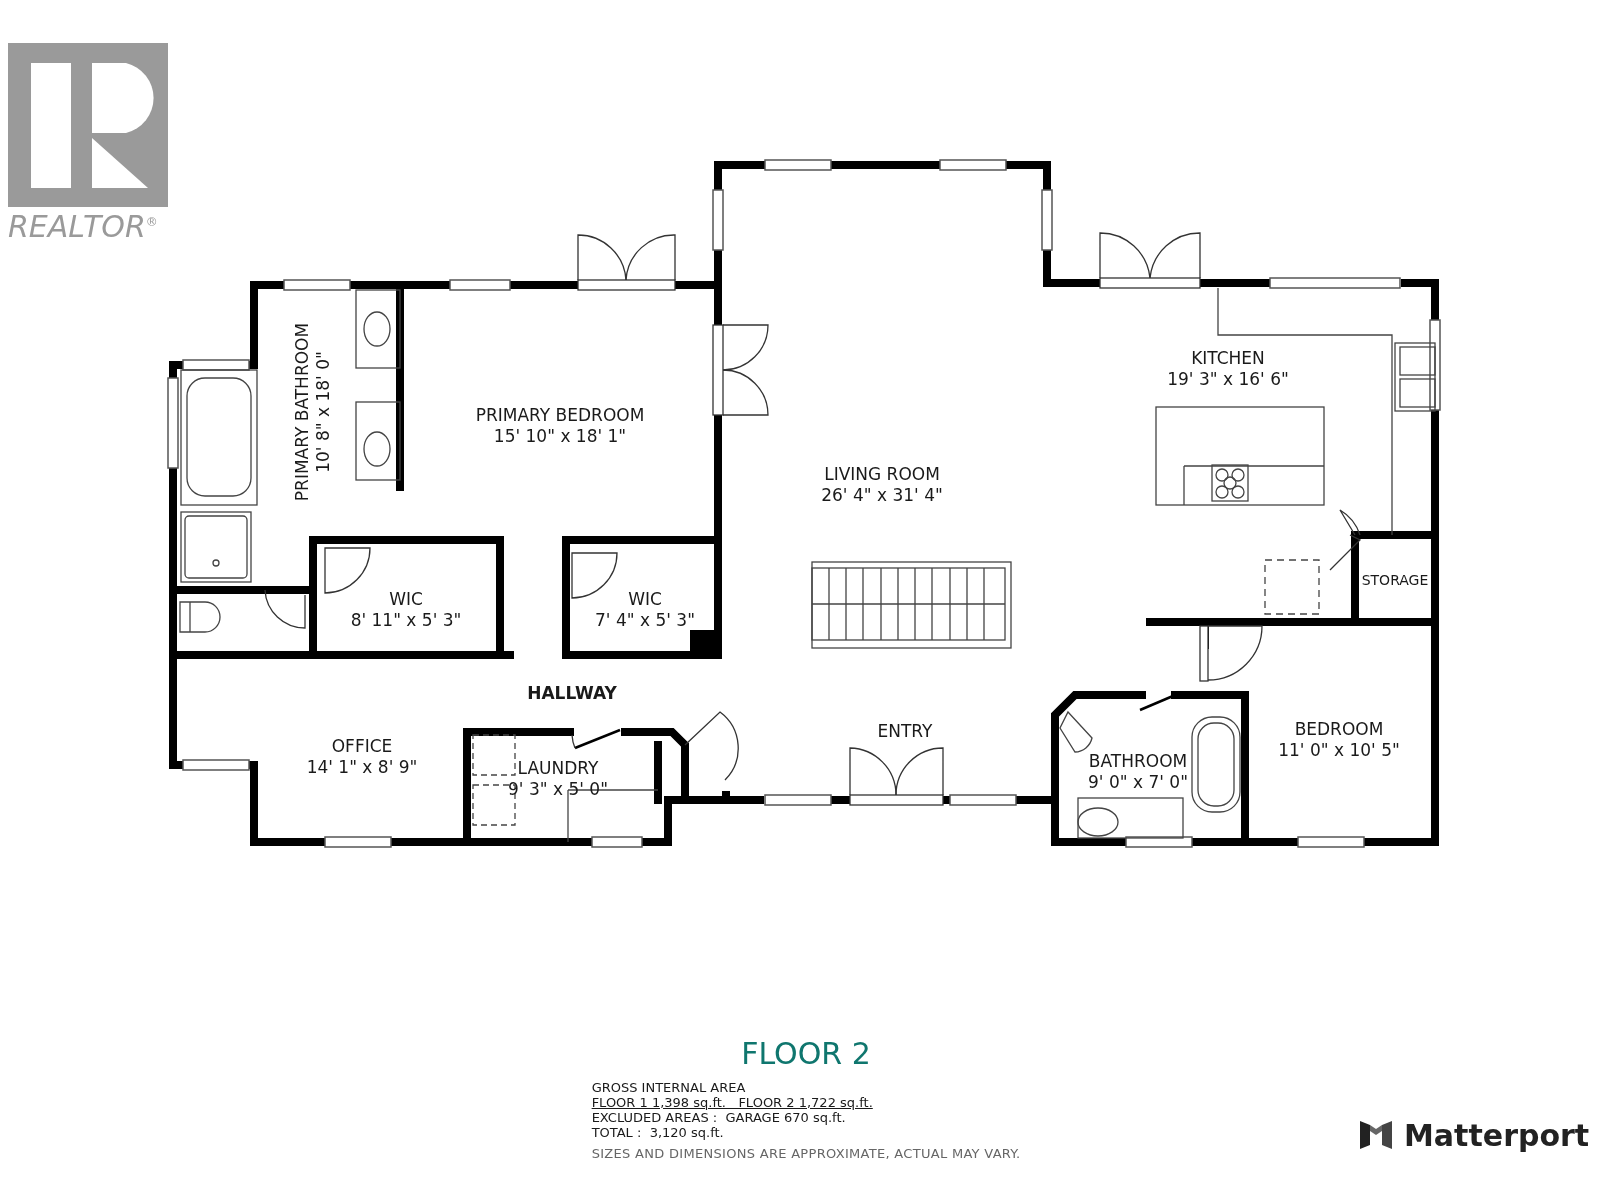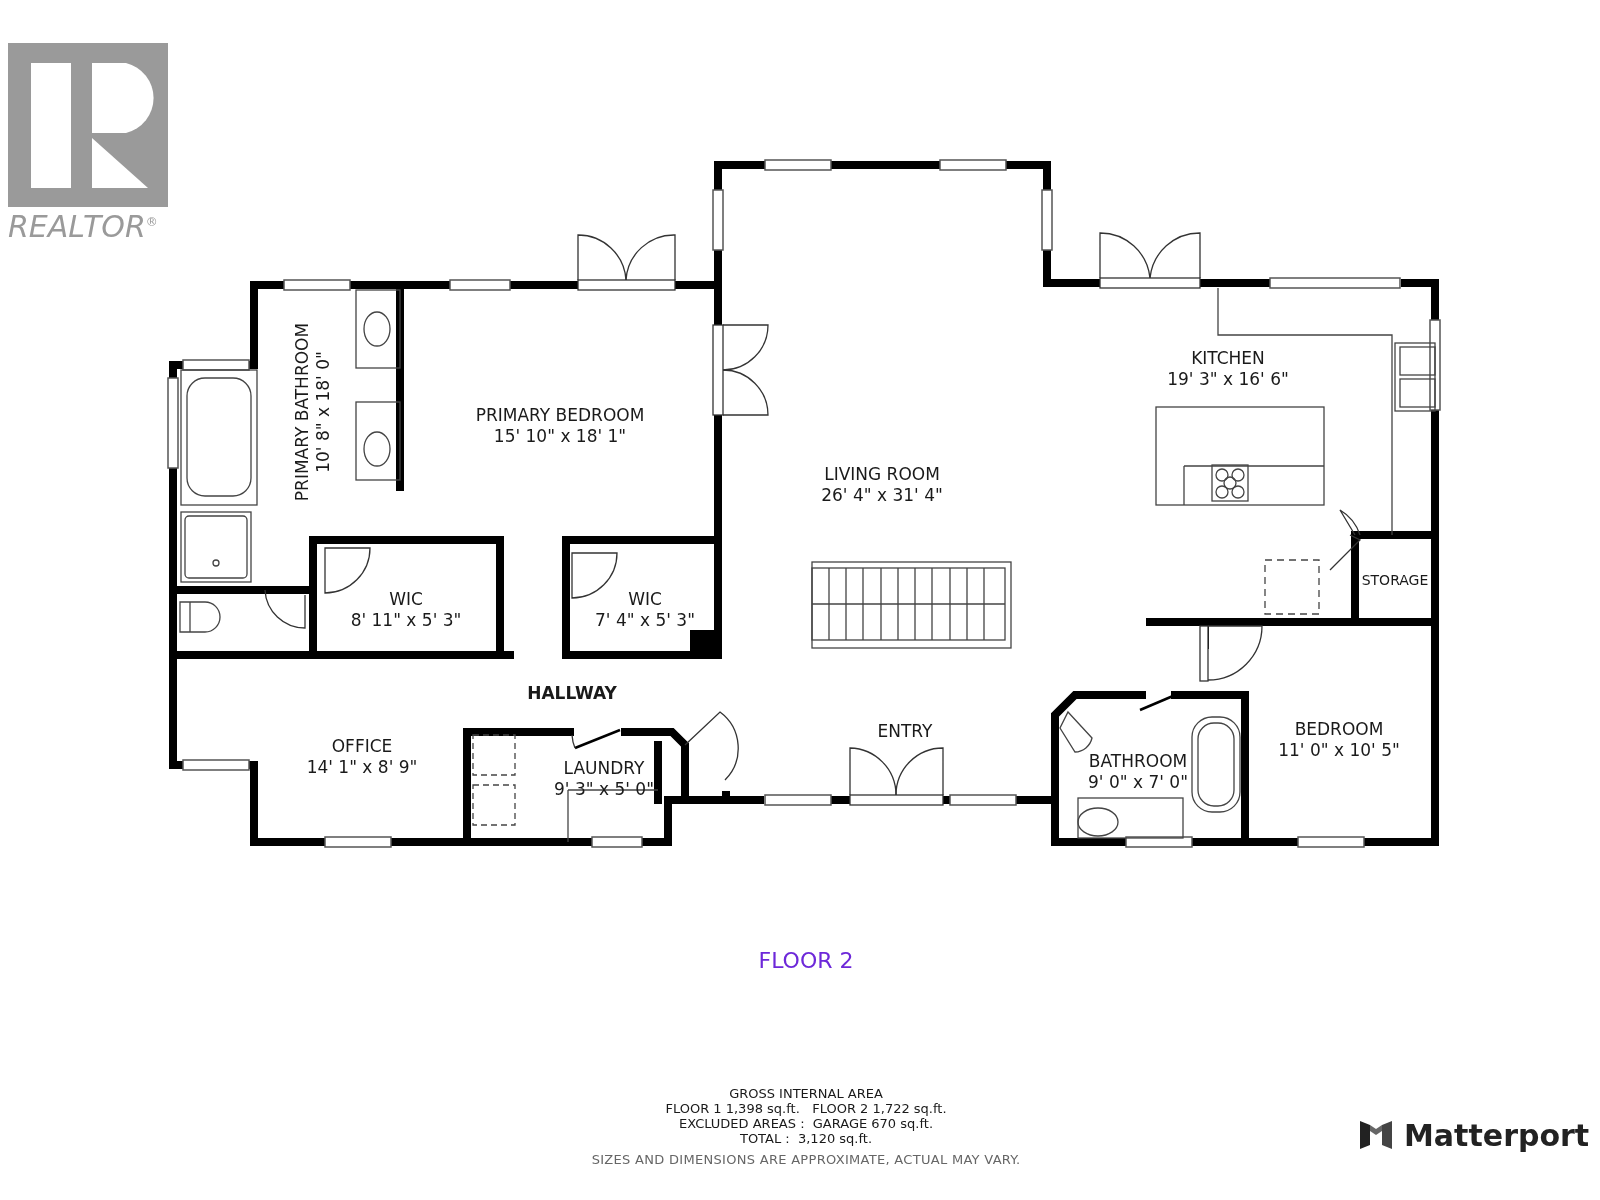--- a/index.html
+++ b/index.html
@@ -7,22 +7,22 @@
   svg.plan { position:absolute; left:0; top:0; }
   .lbl { position:absolute; text-align:center; font-size:17px; line-height:21px; color:#1a1a1a; white-space:nowrap; transform:translateX(-50%); }
   .lbl .name { display:block; }
   .lbl .dim { display:block; }
   .vert { transform:translate(-50%,-50%) rotate(-90deg); }
   .small { font-size:14px; }
   #realtor { position:absolute; left:8px; top:43px; width:162px; }
   #realtor .box { width:160px; height:164px; background:#9a9a9a; position:relative; }
   #realtor .word { font-size:30px; color:#9a9a9a; letter-spacing:0px; margin-top:2px; font-family:"DejaVu Sans", sans-serif;font-style:italic; }
   #realtor .word sup { font-size:12px; vertical-align:super; }
-  #floor-title { position:absolute; left:806px; top:948px; transform:translateX(-50%); font-size:22px; color:#6d28d9; }
-  #area { position:absolute; left:806px; top:1080px; transform:translateX(-50%); text-align:center; font-size:13px; line-height:15px; color:#1a1a1a;margin-top:6px; }
+  #floor-title { position:absolute; left:806px; top:1036px; transform:translateX(-50%); font-size:30px; color:#0f766e; }
+  #area { position:absolute; left:806px; top:1080px; transform:translateX(-50%); text-align:left; font-size:13px; line-height:15px; color:#1a1a1a; }
   #area .note { font-size:13px; color:#666; margin-top:6px; letter-spacing:0.3px; }
   #matterport { position:absolute; left:1358px; top:1117px; display:flex; align-items:center;justify-content:space-between; }
   #matterport .mark { width:36px; height:36px; margin-right:10px; }
   #matterport .mtext { font-size:30px; font-weight:bold; color:#222; font-family:"DejaVu Sans", sans-serif; }
 </style>
 </head>
 <body>
 
 <div id="realtor">
   <div class="box">
@@ -215,41 +215,41 @@
   <span class="name">WIC</span>
   <span class="dim">7' 4" x 5' 3"</span>
 </div>
 <div class="lbl" style="left:572px; top:683px;font-weight:bold;">
   <span class="name">HALLWAY</span>
 </div>
 <div class="lbl" style="left:362px; top:736px;">
   <span class="name">OFFICE</span>
   <span class="dim">14' 1" x 8' 9"</span>
 </div>
-<div class="lbl" style="left:604px; top:758px;">
+<div class="lbl" style="left:558px; top:758px;">
   <span class="name">LAUNDRY</span>
   <span class="dim">9' 3" x 5' 0"</span>
 </div>
 <div class="lbl" style="left:905px; top:721px;">
   <span class="name">ENTRY</span>
 </div>
 <div class="lbl" style="left:1138px; top:751px;">
   <span class="name">BATHROOM</span>
   <span class="dim">9' 0" x 7' 0"</span>
 </div>
 <div class="lbl" style="left:1339px; top:719px;">
   <span class="name">BEDROOM</span>
   <span class="dim">11' 0" x 10' 5"</span>
 </div>
 
 <div id="floor-title">FLOOR 2</div>
 
 <div id="area">
   <div>GROSS INTERNAL AREA</div>
-  <div style="white-space:pre;">FLOOR 1 1,398 sq.ft.   FLOOR 2 1,722 sq.ft.</div>
+  <div style="white-space:pre;text-decoration:underline;">FLOOR 1 1,398 sq.ft.   FLOOR 2 1,722 sq.ft.</div>
   <div style="white-space:pre;">EXCLUDED AREAS :  GARAGE 670 sq.ft.</div>
   <div style="white-space:pre;">TOTAL :  3,120 sq.ft.</div>
   <div class="note">SIZES AND DIMENSIONS ARE APPROXIMATE, ACTUAL MAY VARY.</div>
 </div>
 
 <div id="matterport">
   <svg class="mark" viewBox="0 0 36 36">
     <path d="M2 4 L12 8 V28 L2 32 Z" fill="#222"></path>
     <path d="M34 4 L24 8 V28 L34 32 Z" fill="#444"></path>
     <path d="M12 8 L18 12 L24 8 V14 L18 18 L12 14 Z" fill="#666"></path>

